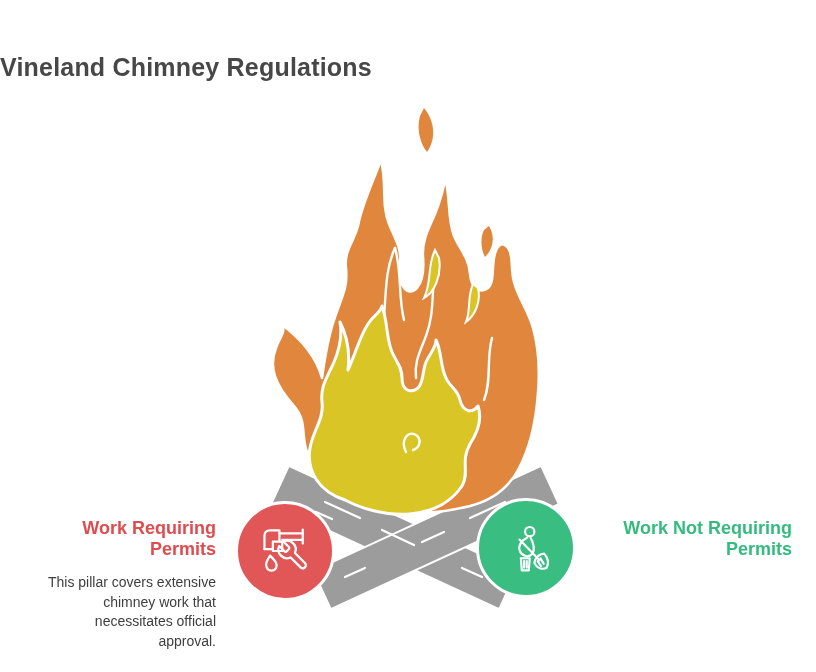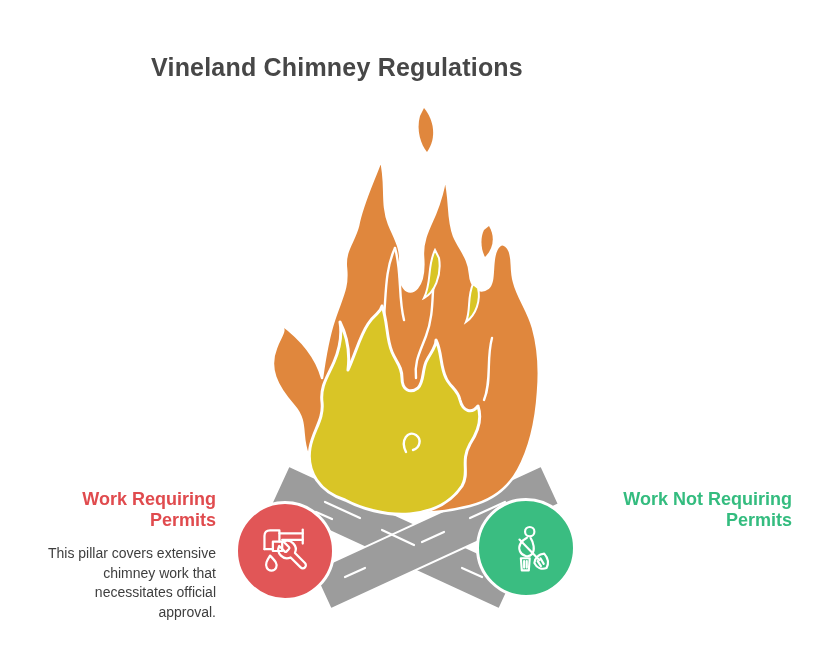--- a/index.html
+++ b/index.html
@@ -11,36 +11,36 @@
   }
   *{margin:0;padding:0;box-sizing:border-box;}
   html,body{width:816px;height:672px;overflow:hidden;}
   body{
     position:relative;
     background:var(--background);
     font-family:"Liberation Sans","DejaVu Sans",sans-serif;
   }
   .page-title{
     position:absolute;top:53px;left:0;width:674px;
-    text-align:center;font-size:25px;font-weight:700;
+    text-align:left;font-size:25px;font-weight:700;
     color:var(--title);letter-spacing:.2px;
   }
   .campfire{position:absolute;left:230px;top:100px;z-index:1;}
   .badge{
     position:absolute;z-index:3;width:100px;height:100px;border-radius:50%;
     border:3px solid #fff;display:flex;align-items:center;justify-content:center;
   }
   .badge.red{left:235px;top:501px;background:var(--red-circle);}
   .badge.green{left:476px;top:498px;background:var(--green-circle);}
   .badge svg{display:block;}
   .side-text{position:absolute;top:489px;z-index:2;width:192px;}
   .side-text.left{left:24px;text-align:right;}
   .side-text.right{left:600px;text-align:right;}
   .side-heading{
-    font-size:18px;line-height:21px;font-weight:700;white-space:pre-line;
+    font-size:18px;line-height:21px;font-weight:700;white-space:pre-line;margin-top:29px;
   }
   .side-text.left .side-heading{color:var(--red-heading);}
   .side-text.right .side-heading{color:var(--green-heading);}
   .side-desc{
     margin-top:13px;font-size:14px;line-height:19.5px;
     color:var(--body-text);white-space:pre-line;
   }
 </style>
 </head>
 <body>

